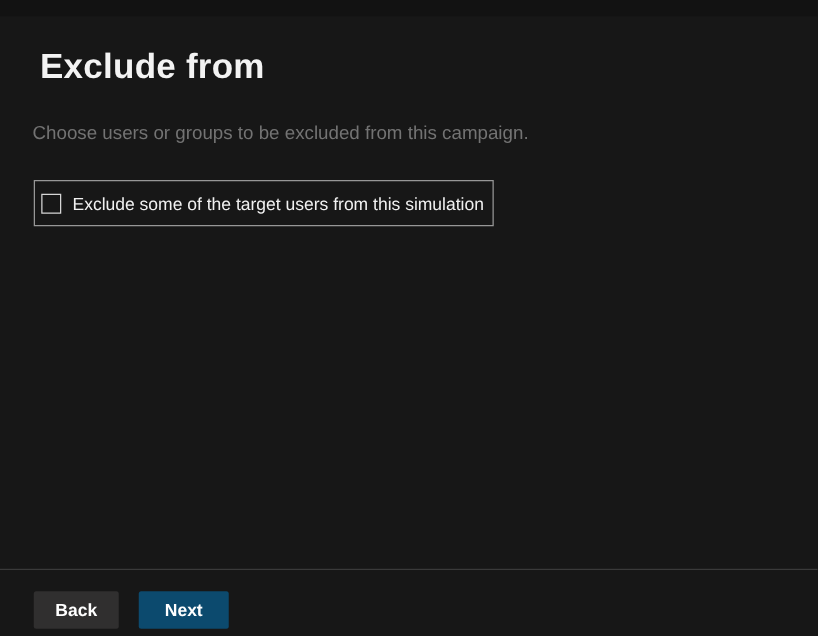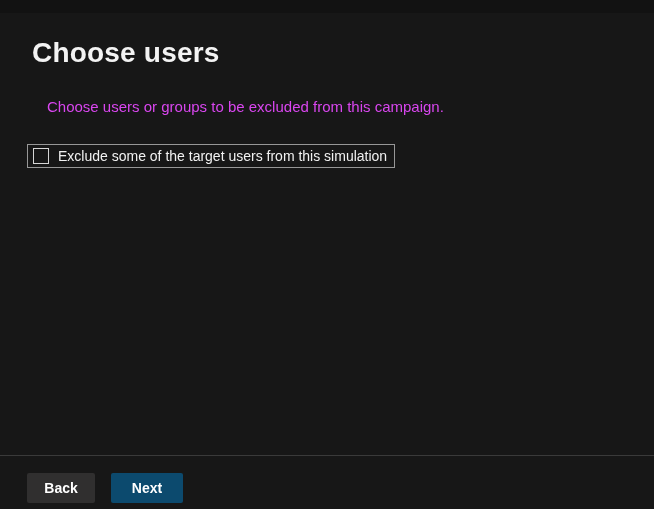--- a/index.html
+++ b/index.html
@@ -28,33 +28,33 @@
     top: 36px;
     margin: 0;
     font-size: 28px;
     line-height: 34px;
     font-weight: 700;
     color: #f3f3f3;
     letter-spacing: 0.2px;
   }
   .page-description {
     position: absolute;
-    left: 47px;
+    left: 26px;
     top: 97px;
     margin: 0;
     font-size: 15px;
     line-height: 19px;
     font-weight: 400;
-    color: #d946ef;
+    color: #737373;
   }
   .checkbox-row {
     position: absolute;
     left: 27px;
     top: 144px;
-    height: 24px;
+    height: 37px;
     box-sizing: border-box;
     display: inline-flex;
     align-items: center;
     border: 1px solid #979797;
     background: transparent;
     padding: 0 7px 0 5px;
     cursor: pointer;
   }
   .checkbox-box {
     box-sizing: border-box;
@@ -105,21 +105,21 @@
     left: 111px;
     width: 72px;
     background: #0c4a6e;
   }
 </style>
 </head>
 <body>
 
 <div class="top-strip"></div>
 
-<h1 class="page-title">Choose users</h1>
+<h1 class="page-title">Exclude from</h1>
 
 <p class="page-description">Choose users or groups to be excluded from this campaign.</p>
 
 <div class="checkbox-row">
   <span class="checkbox-box"></span>
   <span class="checkbox-label">Exclude some of the target users from this simulation</span>
 </div>
 
 <div class="footer">
   <button class="btn btn-back">Back</button>

